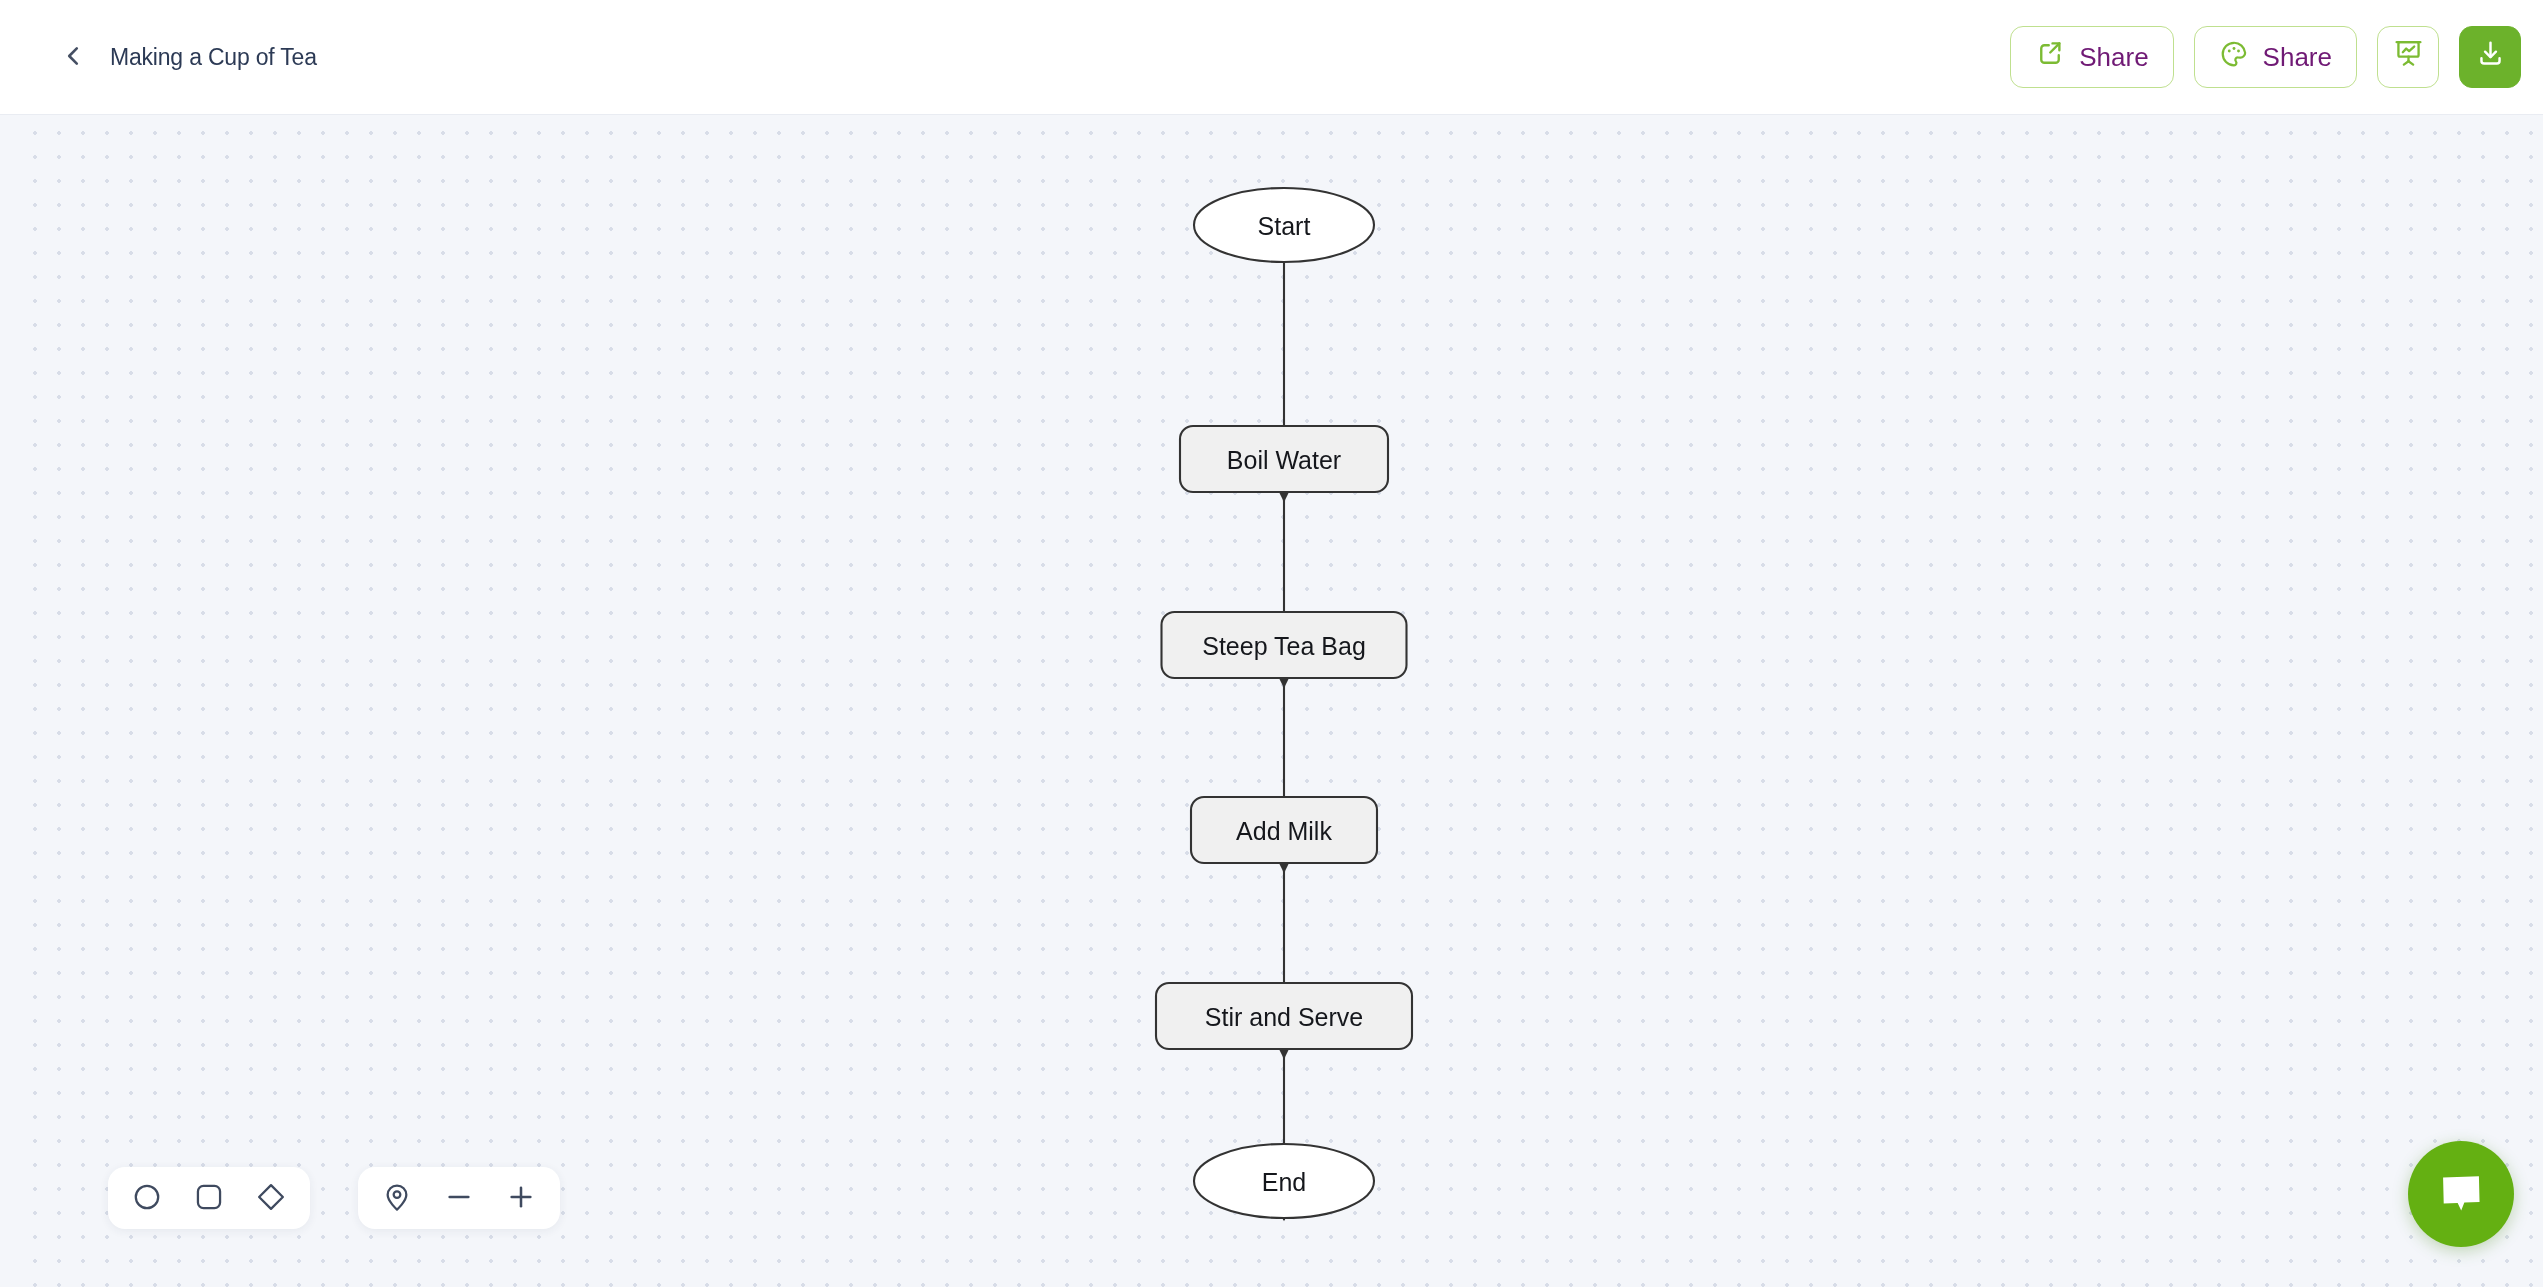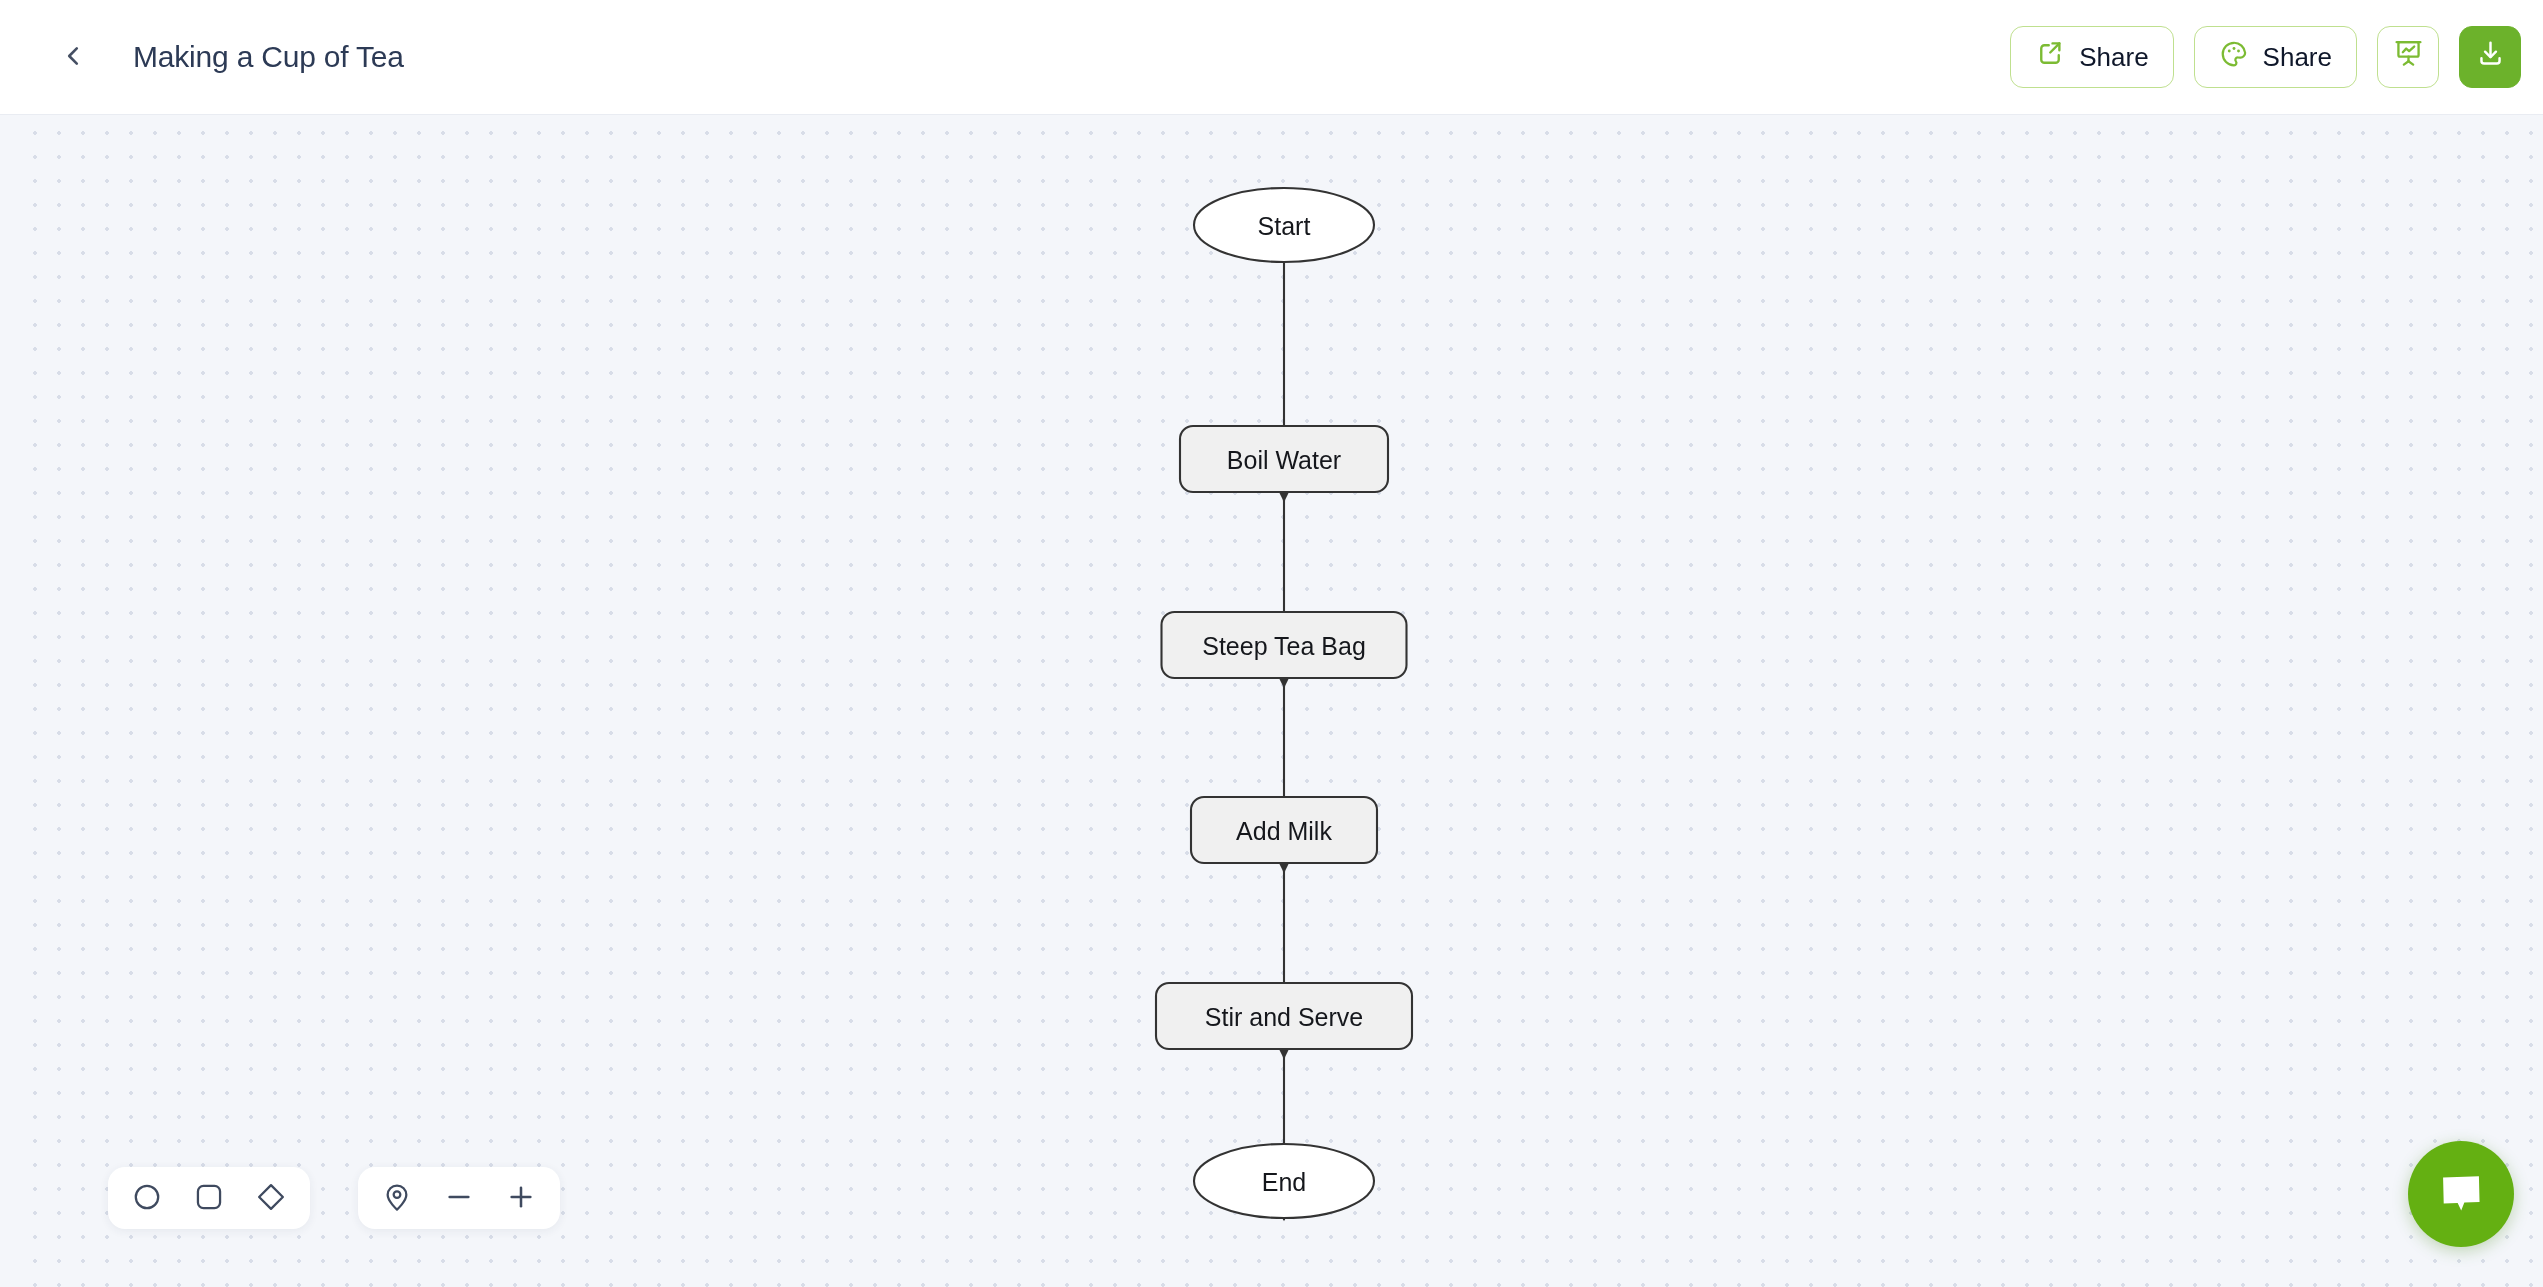--- a/index.html
+++ b/index.html
@@ -37,41 +37,41 @@
     display: flex;
     align-items: center;
     justify-content: center;
     border-radius: 10px;
     cursor: pointer;
     background: transparent;
     border: none;
   }
 
   #doc-title {
-    margin-left: 31px;
-    font-size: 30px;
+    margin-left: 8px;
+    font-size: 23px;
     color: #2c3a55;
     letter-spacing: -0.2px;
     white-space: nowrap;
   }
 
   #header-actions {
     margin-left: auto;
     margin-right: 22px;
     display: flex;
     align-items: center;
     gap: 20px;
   }
 
   .hbtn {
     height: 62px;
     border: 1.6px solid #bfe08f;
     border-radius: 13px;
     background: #ffffff;
-    color: #0f172a;
+    color: #701a75;
     display: flex;
     align-items: center;
     gap: 14px;
     padding: 0 24px;
     font-size: 26px;
     font-family: "Liberation Sans", sans-serif;
     cursor: pointer;
     white-space: nowrap;
   }
 

